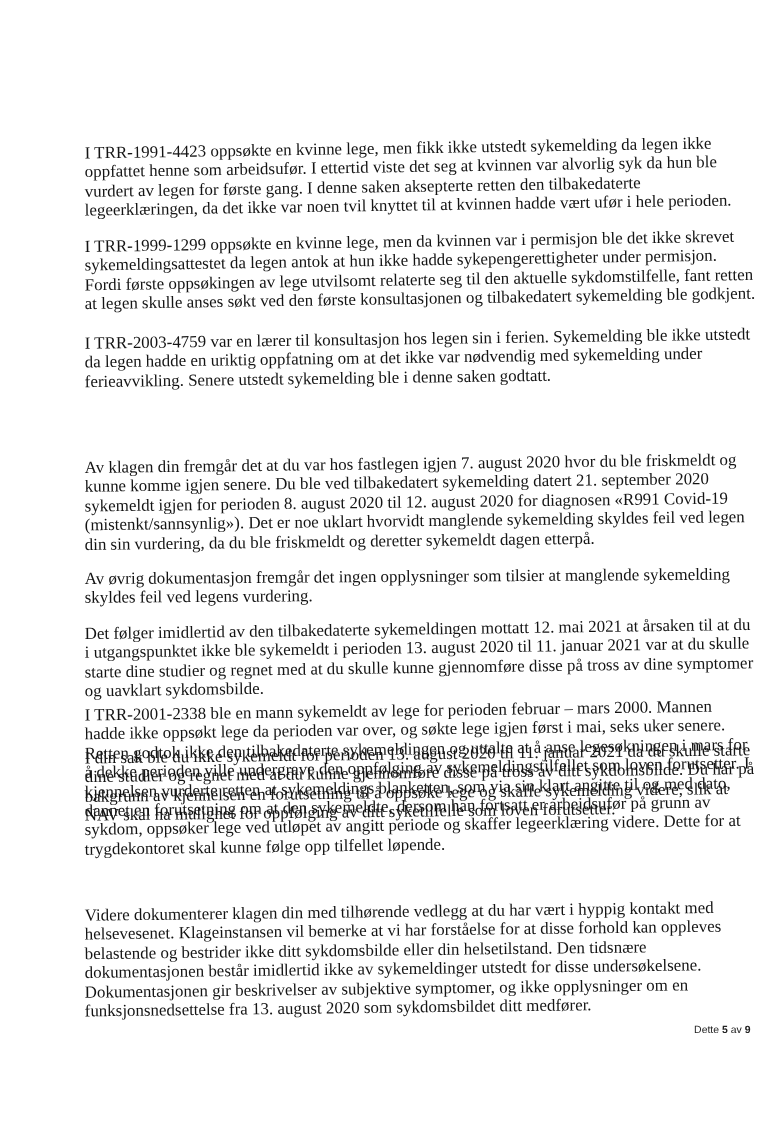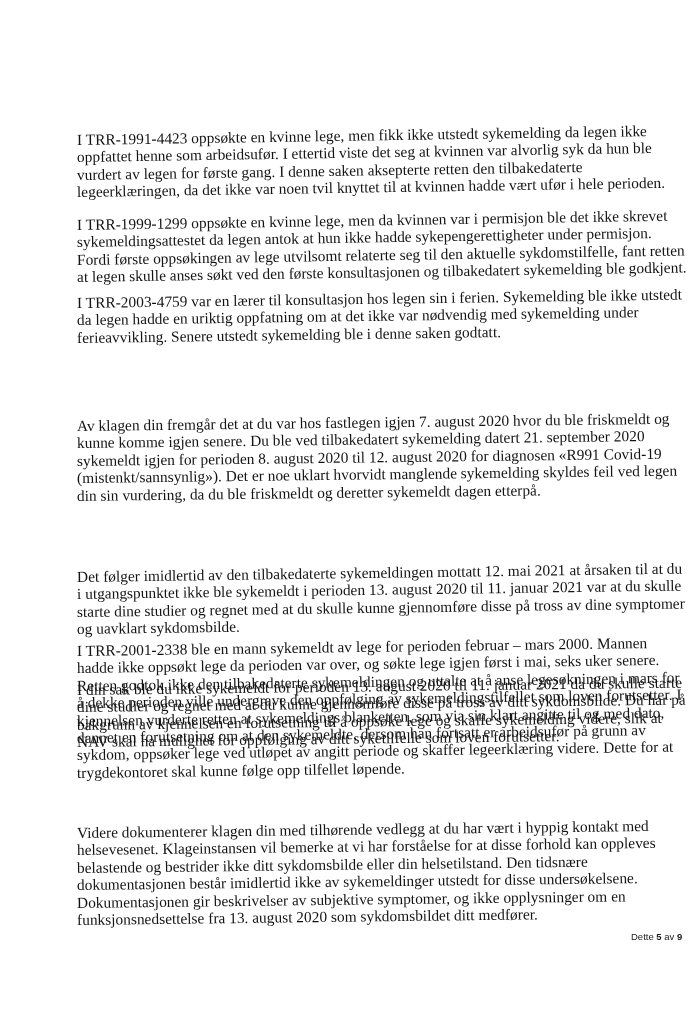--- a/index.html
+++ b/index.html
@@ -34,35 +34,39 @@
     <span class="line" style="transform:rotate(-0.9deg)">legeerklæringen, da det ikke var noen tvil knyttet til at kvinnen hadde vært ufør i hele perioden.</span>
   </div>
 
   <div class="para" style="top:216px">
     <span class="line" style="transform:rotate(-0.9deg)">I TRR-1999-1299 oppsøkte en kvinne lege, men da kvinnen var i permisjon ble det ikke skrevet</span>
     <span class="line" style="transform:rotate(-0.9deg)">sykemeldingsattestet da legen antok at hun ikke hadde sykepengerettigheter under permisjon.</span>
     <span class="line" style="transform:rotate(-0.9deg)">Fordi første oppsøkingen av lege utvilsomt relaterte seg til den aktuelle sykdomstilfelle, fant retten</span>
     <span class="line" style="transform:rotate(-0.9deg)">at legen skulle anses søkt ved den første konsultasjonen og tilbakedatert sykemelding ble godkjent.</span>
   </div>
 
-  <div class="para" style="top:294px">
+  <div class="para" style="top:304px">
     <span class="line" style="transform:rotate(-0.8deg)">I TRR-2003-4759 var en lærer til konsultasjon hos legen sin i ferien. Sykemelding ble ikke utstedt</span>
     <span class="line" style="transform:rotate(-0.8deg)">da legen hadde en uriktig oppfatning om at det ikke var nødvendig med sykemelding under</span>
     <span class="line" style="transform:rotate(-0.8deg)">ferieavvikling. Senere utstedt sykemelding ble i denne saken godtatt.</span>
   </div>
 
 
   <div class="para" style="top:417px">
     <span class="line" style="transform:rotate(-0.7deg)">Av klagen din fremgår det at du var hos fastlegen igjen 7. august 2020 hvor du ble friskmeldt og</span>
     <span class="line" style="transform:rotate(-0.7deg)">kunne komme igjen senere. Du ble ved tilbakedatert sykemelding datert 21. september 2020</span>
     <span class="line" style="transform:rotate(-0.7deg)">sykemeldt igjen for perioden 8. august 2020 til 12. august 2020 for diagnosen «R991 Covid-19</span>
     <span class="line" style="transform:rotate(-0.7deg)">(mistenkt/sannsynlig»). Det er noe uklart hvorvidt manglende sykemelding skyldes feil ved legen</span>
     <span class="line" style="transform:rotate(-0.7deg)">din sin vurdering, da du ble friskmeldt og deretter sykemeldt dagen etterpå.</span>
   </div>
 
+  <div class="para" style="top:518px">
+    <span class="line" style="transform:rotate(-0.4deg)">Av øvrig dokumentasjon fremgår det ingen opplysninger som tilsier at manglende sykemelding</span>
+    <span class="line" style="transform:rotate(-0.4deg)">skyldes feil ved legens vurdering.</span>
+  </div>
 
   <div class="para" style="top:568px">
     <span class="line" style="transform:rotate(-0.8deg)">Det følger imidlertid av den tilbakedaterte sykemeldingen mottatt 12. mai 2021 at årsaken til at du</span>
     <span class="line" style="transform:rotate(-0.8deg)">i utgangspunktet ikke ble sykemeldt i perioden 13. august 2020 til 11. januar 2021 var at du skulle</span>
     <span class="line" style="transform:rotate(-0.8deg)">starte dine studier og regnet med at du skulle kunne gjennomføre disse på tross av dine symptomer</span>
     <span class="line" style="transform:rotate(-0.8deg)">og uavklart sykdomsbilde.</span>
   </div>
 
   <div class="para" style="top:642px">
     <span class="line" style="transform:rotate(-0.8deg)">I TRR-2001-2338 ble en mann sykemeldt av lege for perioden februar – mars 2000. Mannen</span>

